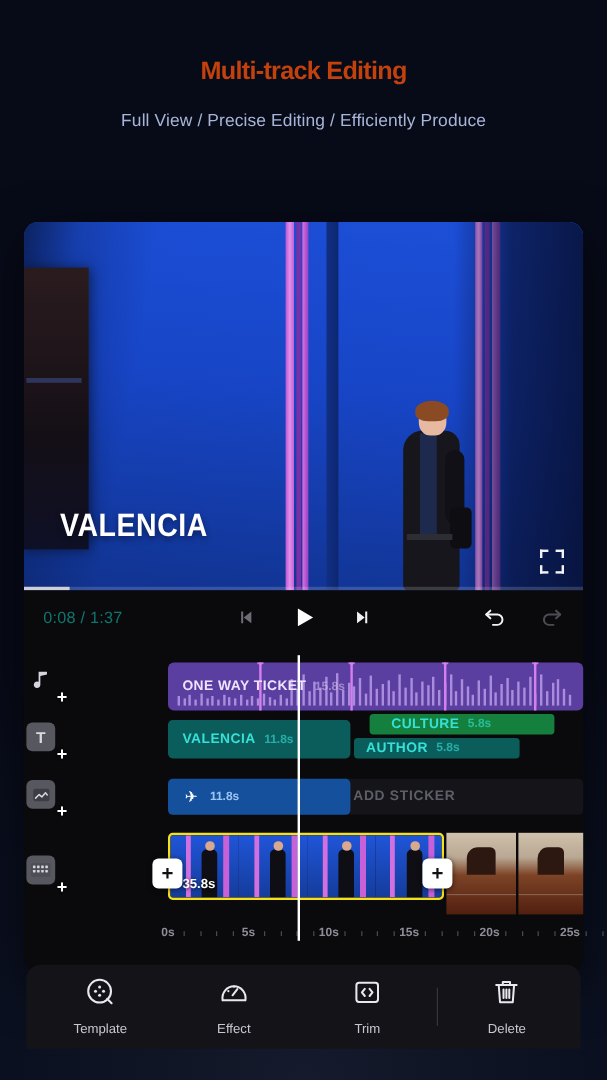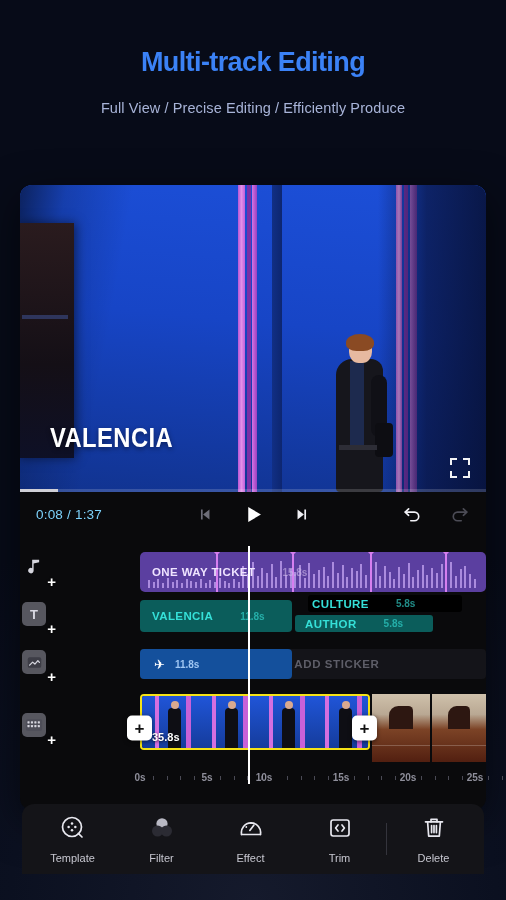--- a/index.html
+++ b/index.html
@@ -8,21 +8,21 @@
     background:
       radial-gradient(120% 60% at 50% 100%, #151a2c 0%, #0b1020 40%, #070b18 75%),
       linear-gradient(180deg,#080c1a 0%, #070b18 55%, #0d1120 100%);
     font-family:"Liberation Sans","DejaVu Sans",sans-serif;
     color:#fff; overflow:hidden; position:relative;
   }
 
   
   .hero{ padding-top:48px; text-align:center; }
   .hero-title{
-    font-size:27px; font-weight:bold; letter-spacing:-0.6px; color:#3b82f6;
+    font-size:21px; font-weight:bold; letter-spacing:-0.6px; color:#c2410c;
     line-height:1.1;
   }
   .hero-sub{
     margin-top:22px; font-size:14.5px; color:#a8b4d8; letter-spacing:.1px;
   }
 
   
   .app{
     position:absolute; left:20px; top:185px; width:466px; height:625px;
     border-radius:12px; overflow:hidden; background:#0a0a0c;
@@ -82,53 +82,53 @@
   .pv-full i.c{ left:0; bottom:0; border-right:0; border-top:0; }
   .pv-full i.d{ right:0; bottom:0; border-left:0; border-top:0; }
 
   .pv-progress{ position:absolute; left:0; bottom:0; width:100%; height:3px;
     background:rgba(255,255,255,.16); }
   .pv-progress > div{ height:100%; background:#cfcfd6; width:8.2%; }
 
   
   .controls{ height:44px; background:#0a0a0c; display:flex; align-items:center;
     padding:0 16px; position:relative; }
-  .time{ font-size:13.5px; color:#7dd3fc; letter-spacing:.2px; }
+  .time{ font-size:13.5px; color:#0f766e; letter-spacing:.2px; }
   .ctr-mid{ position:absolute; left:0; right:0; display:flex; justify-content:center;
     align-items:center; gap:30px; pointer-events:none; }
   .ctr-mid > *{ pointer-events:auto; }
   .btn-ico{ display:flex; align-items:center; justify-content:center; }
   .ctr-right{ margin-left:auto; display:flex; align-items:center; gap:26px; }
   .trk-head{ position:absolute; left:22px; width:34px; height:34px; }
   .chip{ position:absolute; left:0; top:0; width:24px; height:24px; border-radius:5px;
     background:#57575f; display:flex; align-items:center; justify-content:center;
     color:#d9d9e2; font-size:13px; font-weight:bold; }
   .chip.plain{ background:none; }
   .plus-badge{ position:absolute; right:0; bottom:0; color:#fff; font-size:15px;
     font-weight:bold; line-height:1; text-shadow:0 0 2px #000; }
 
   .clip{ position:absolute; border-radius:4px; overflow:hidden;
-    display:flex; align-items:center;gap:20px; }
+    display:flex; align-items:center; }
   .clip-label{ font-size:11.5px; font-weight:bold; letter-spacing:.4px; }
   .clip-dur{ font-size:10px; font-weight:bold; opacity:.62; margin-left:7px; }
 
   
   .audio-clip{ left:140px; top:552px; width:346px; height:40px; background:#5b3fa0;
     padding-left:12px; border-radius:5px; }
   .wave{ position:absolute; left:8px; right:4px; top:6px; bottom:4px; }
   .wave span{ position:absolute; bottom:0; width:2px; background:rgba(214,180,255,.65); }
   .kf{ position:absolute; width:2px; background:#d67ff0; top:-4px; height:46px; }
   .kf:before{ content:""; position:absolute; left:-2px; top:0; width:6px; height:6px;
     border-radius:50%; background:#d67ff0; }
 
   
   .txt-main{ left:140px; top:600px; width:152px; height:32px; background:#0b5d5b;
     padding-left:12px; }
-  .txt-cult{ left:308px; top:595px; width:154px; height:17px; background:#000000;
-    padding-left:4px; border-radius:3px; }
+  .txt-cult{ left:308px; top:595px; width:154px; height:17px; background:#15803d;
+    padding-left:18px; border-radius:3px; }
   .txt-auth{ left:295px; top:615px; width:138px; height:17px; background:#0b5d5b;
     padding-left:10px; border-radius:3px; }
   .txt-clip .clip-label{ color:#35e0d8; }
   .txt-clip .clip-dur{ color:#35e0d8; }
 
   
   .stk-row{ position:absolute; left:140px; top:649px; width:346px; height:30px;
     background:#141419; border-radius:4px; display:flex; align-items:center;
     justify-content:center; }
   .stk-placeholder{ font-size:11.5px; font-weight:bold; letter-spacing:.6px; color:#5e5e68; }
@@ -446,21 +446,21 @@
       <div class="lab" style="left: 140px; text-align: center;">0s</div>
       <div class="tick" style="left: 153.4px;"></div>
       <div class="tick" style="left: 166.8px;"></div>
       <div class="tick" style="left: 180.2px;"></div>
       <div class="tick" style="left: 193.6px;"></div>
       <div class="lab" style="left: 207px;">5s</div>
       <div class="tick" style="left: 220.4px;"></div>
       <div class="tick" style="left: 233.8px;"></div>
       <div class="tick" style="left: 247.2px;"></div>
       <div class="tick" style="left: 260.6px;"></div>
-      <div class="lab" style="left: 264px;">10s</div>
+      <div class="lab" style="left: 274px;">10s</div>
       <div class="tick" style="left: 287.4px;"></div>
       <div class="tick" style="left: 300.8px;"></div>
       <div class="tick" style="left: 314.2px;"></div>
       <div class="tick" style="left: 327.6px;"></div>
       <div class="lab" style="left: 341px;">15s</div>
       <div class="tick" style="left: 354.4px;"></div>
       <div class="tick" style="left: 367.8px;"></div>
       <div class="tick" style="left: 381.2px;"></div>
       <div class="tick" style="left: 394.6px;"></div>
       <div class="lab" style="left: 408px;">20s</div>
@@ -487,30 +487,20 @@
             <circle cx="12" cy="8.4" r="1.25"></circle>
             <circle cx="8.6" cy="12" r="1.25"></circle>
             <circle cx="15.3" cy="12" r="1.25"></circle>
             <circle cx="12" cy="15.3" r="1.25"></circle>
           </g>
       </svg>
     </span>
     <span class="tool-lab">Template</span>
   </div>
 
-  <div class="tool">
-    <span>
-      <svg width="26" height="26" viewBox="0 0 26 26">
-        <circle cx="13" cy="8.8" r="5.6" fill="#b9b9c4"></circle>
-        <circle cx="8.6" cy="16" r="5.6" fill="#2b2b33"></circle>
-        <circle cx="17.4" cy="16" r="5.6" fill="#2b2b33"></circle>
-      </svg>
-    </span>
-    <span class="tool-lab">Filter</span>
-  </div>
 
   <div class="tool">
     <span>
       <svg width="26" height="26" viewBox="0 0 26 26" fill="none" stroke="#e8e8ef" stroke-width="1.7" stroke-linecap="round">
         <path d="M3.6 19.5a9.6 9.6 0 1 1 18.8 0"></path>
           <path d="M3.6 19.5h18.8"></path>
         <path d="M15.8 10.2l-4 5.2"></path>
         <circle cx="8.3" cy="12" r=".9" fill="#e8e8ef" stroke="none"></circle>
         <circle cx="13" cy="8.2" r=".9" fill="#e8e8ef" stroke="none"></circle>
       </svg>

